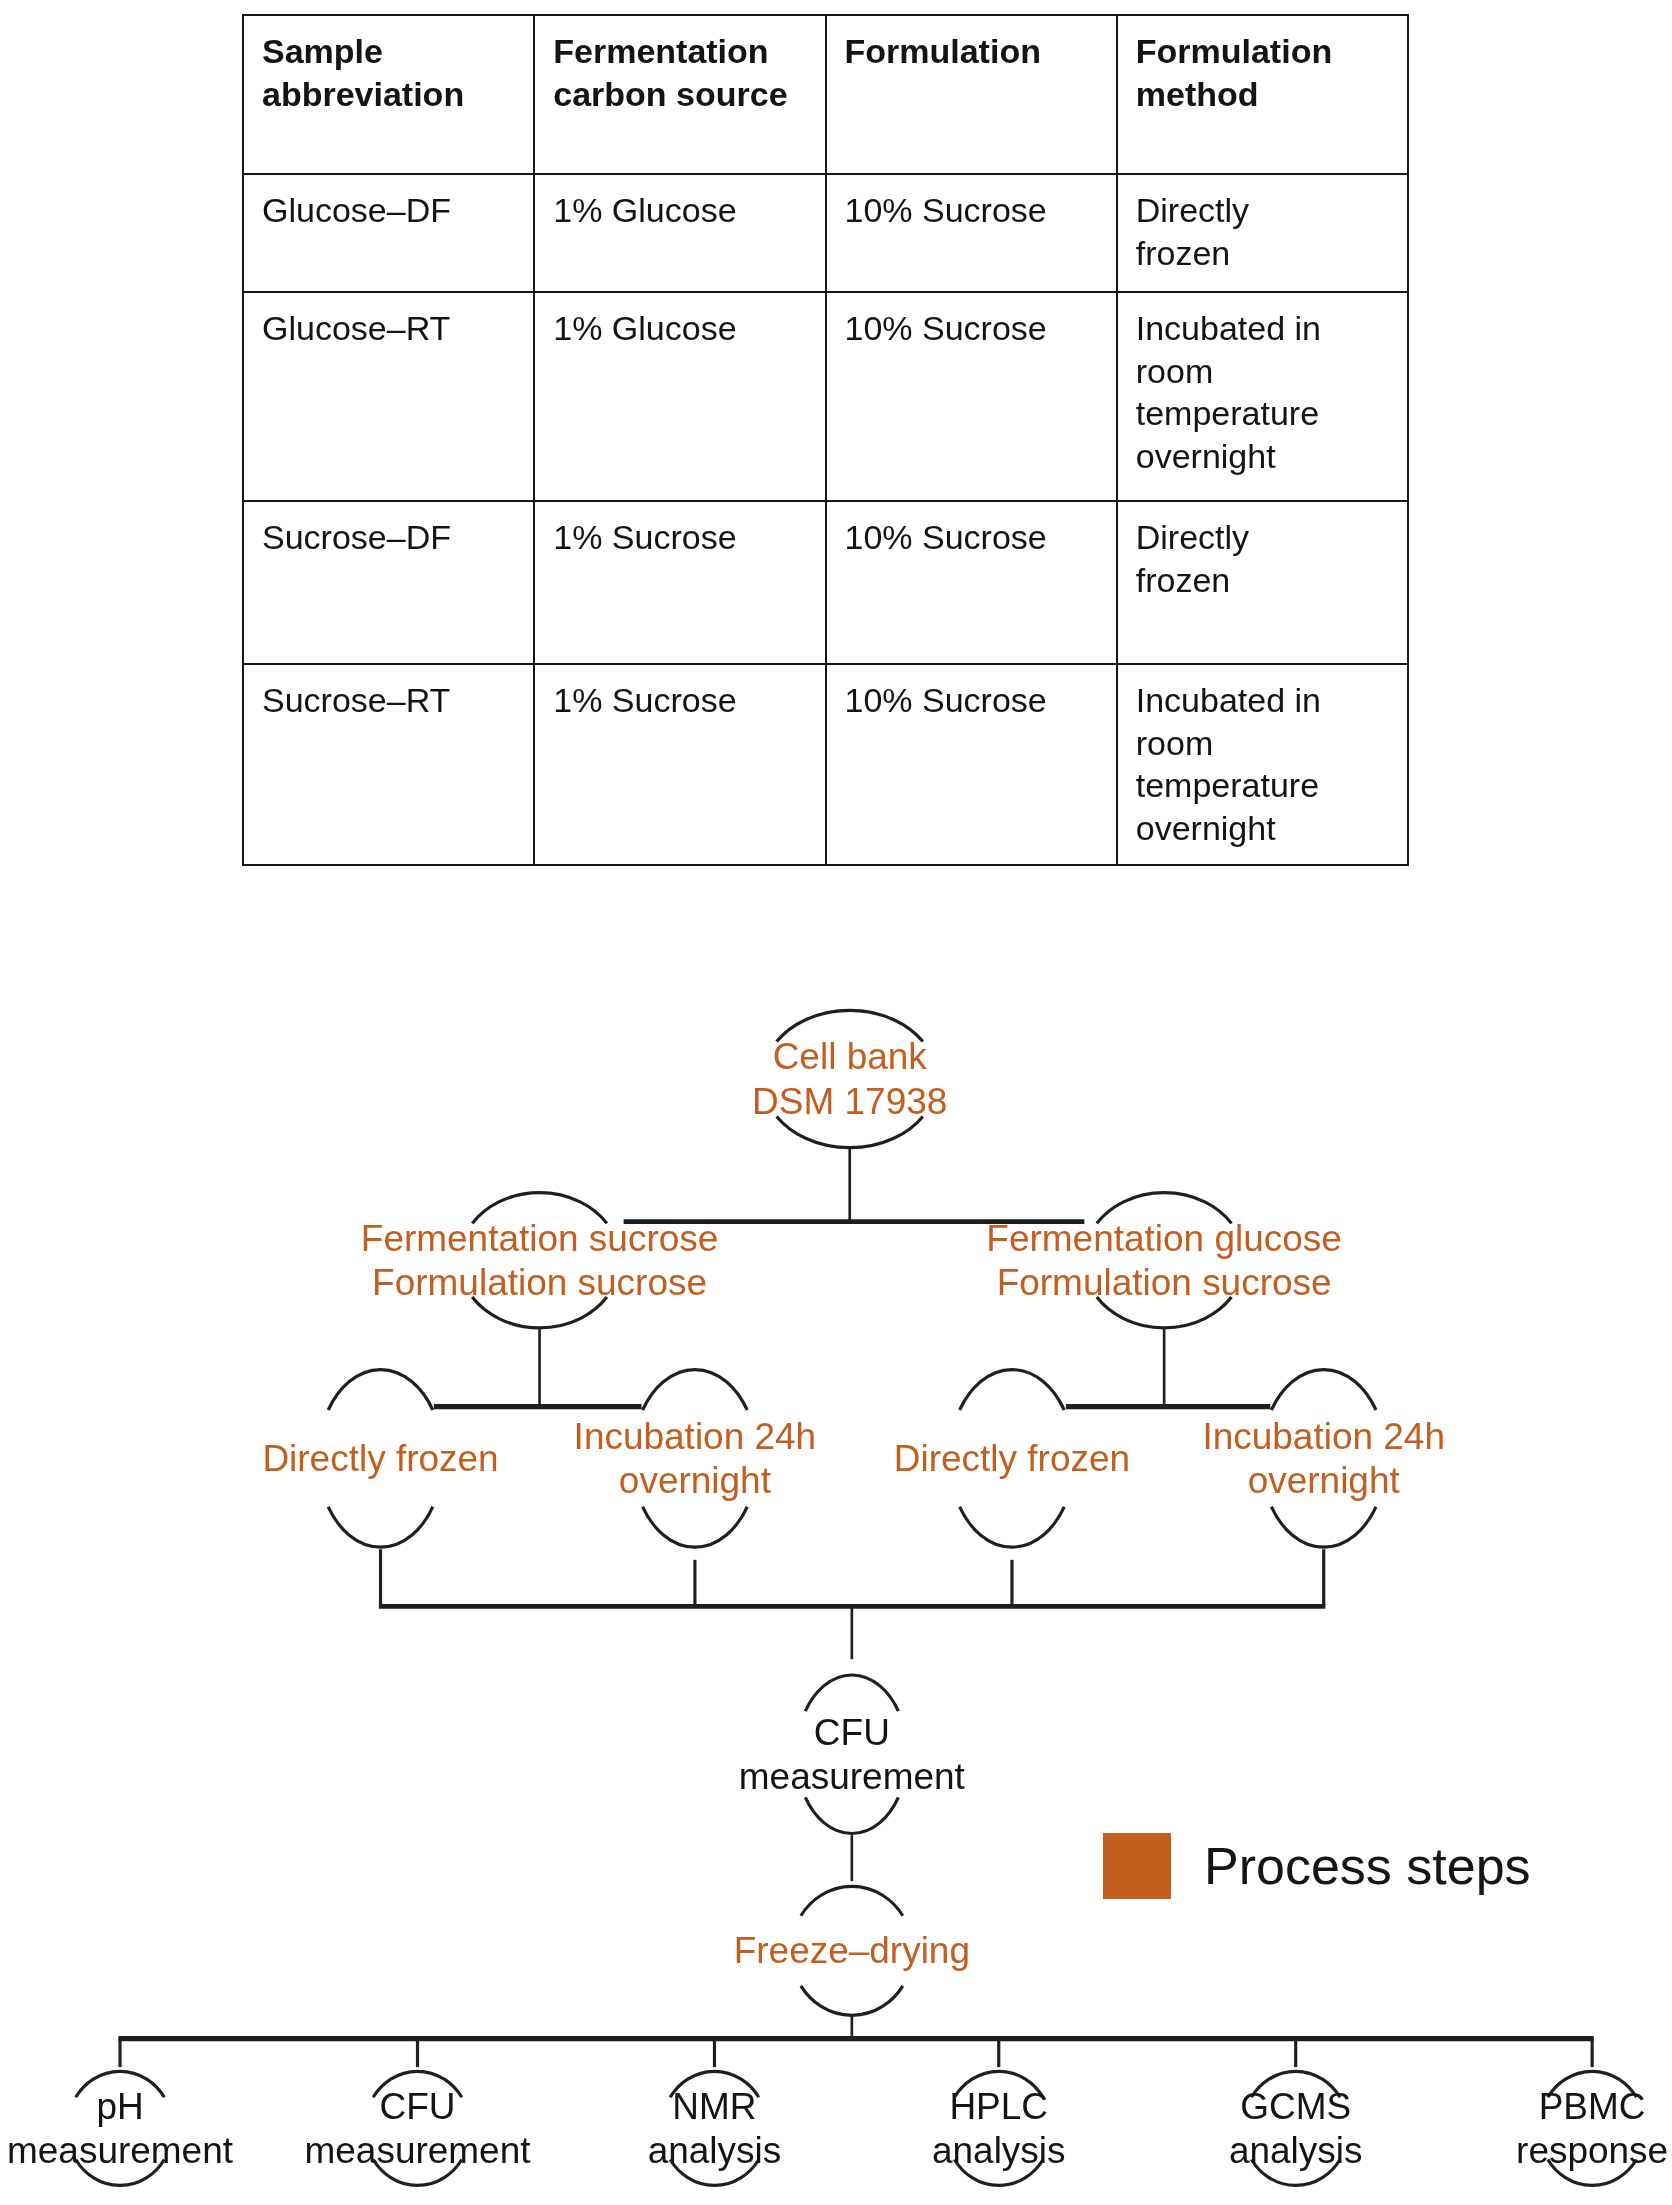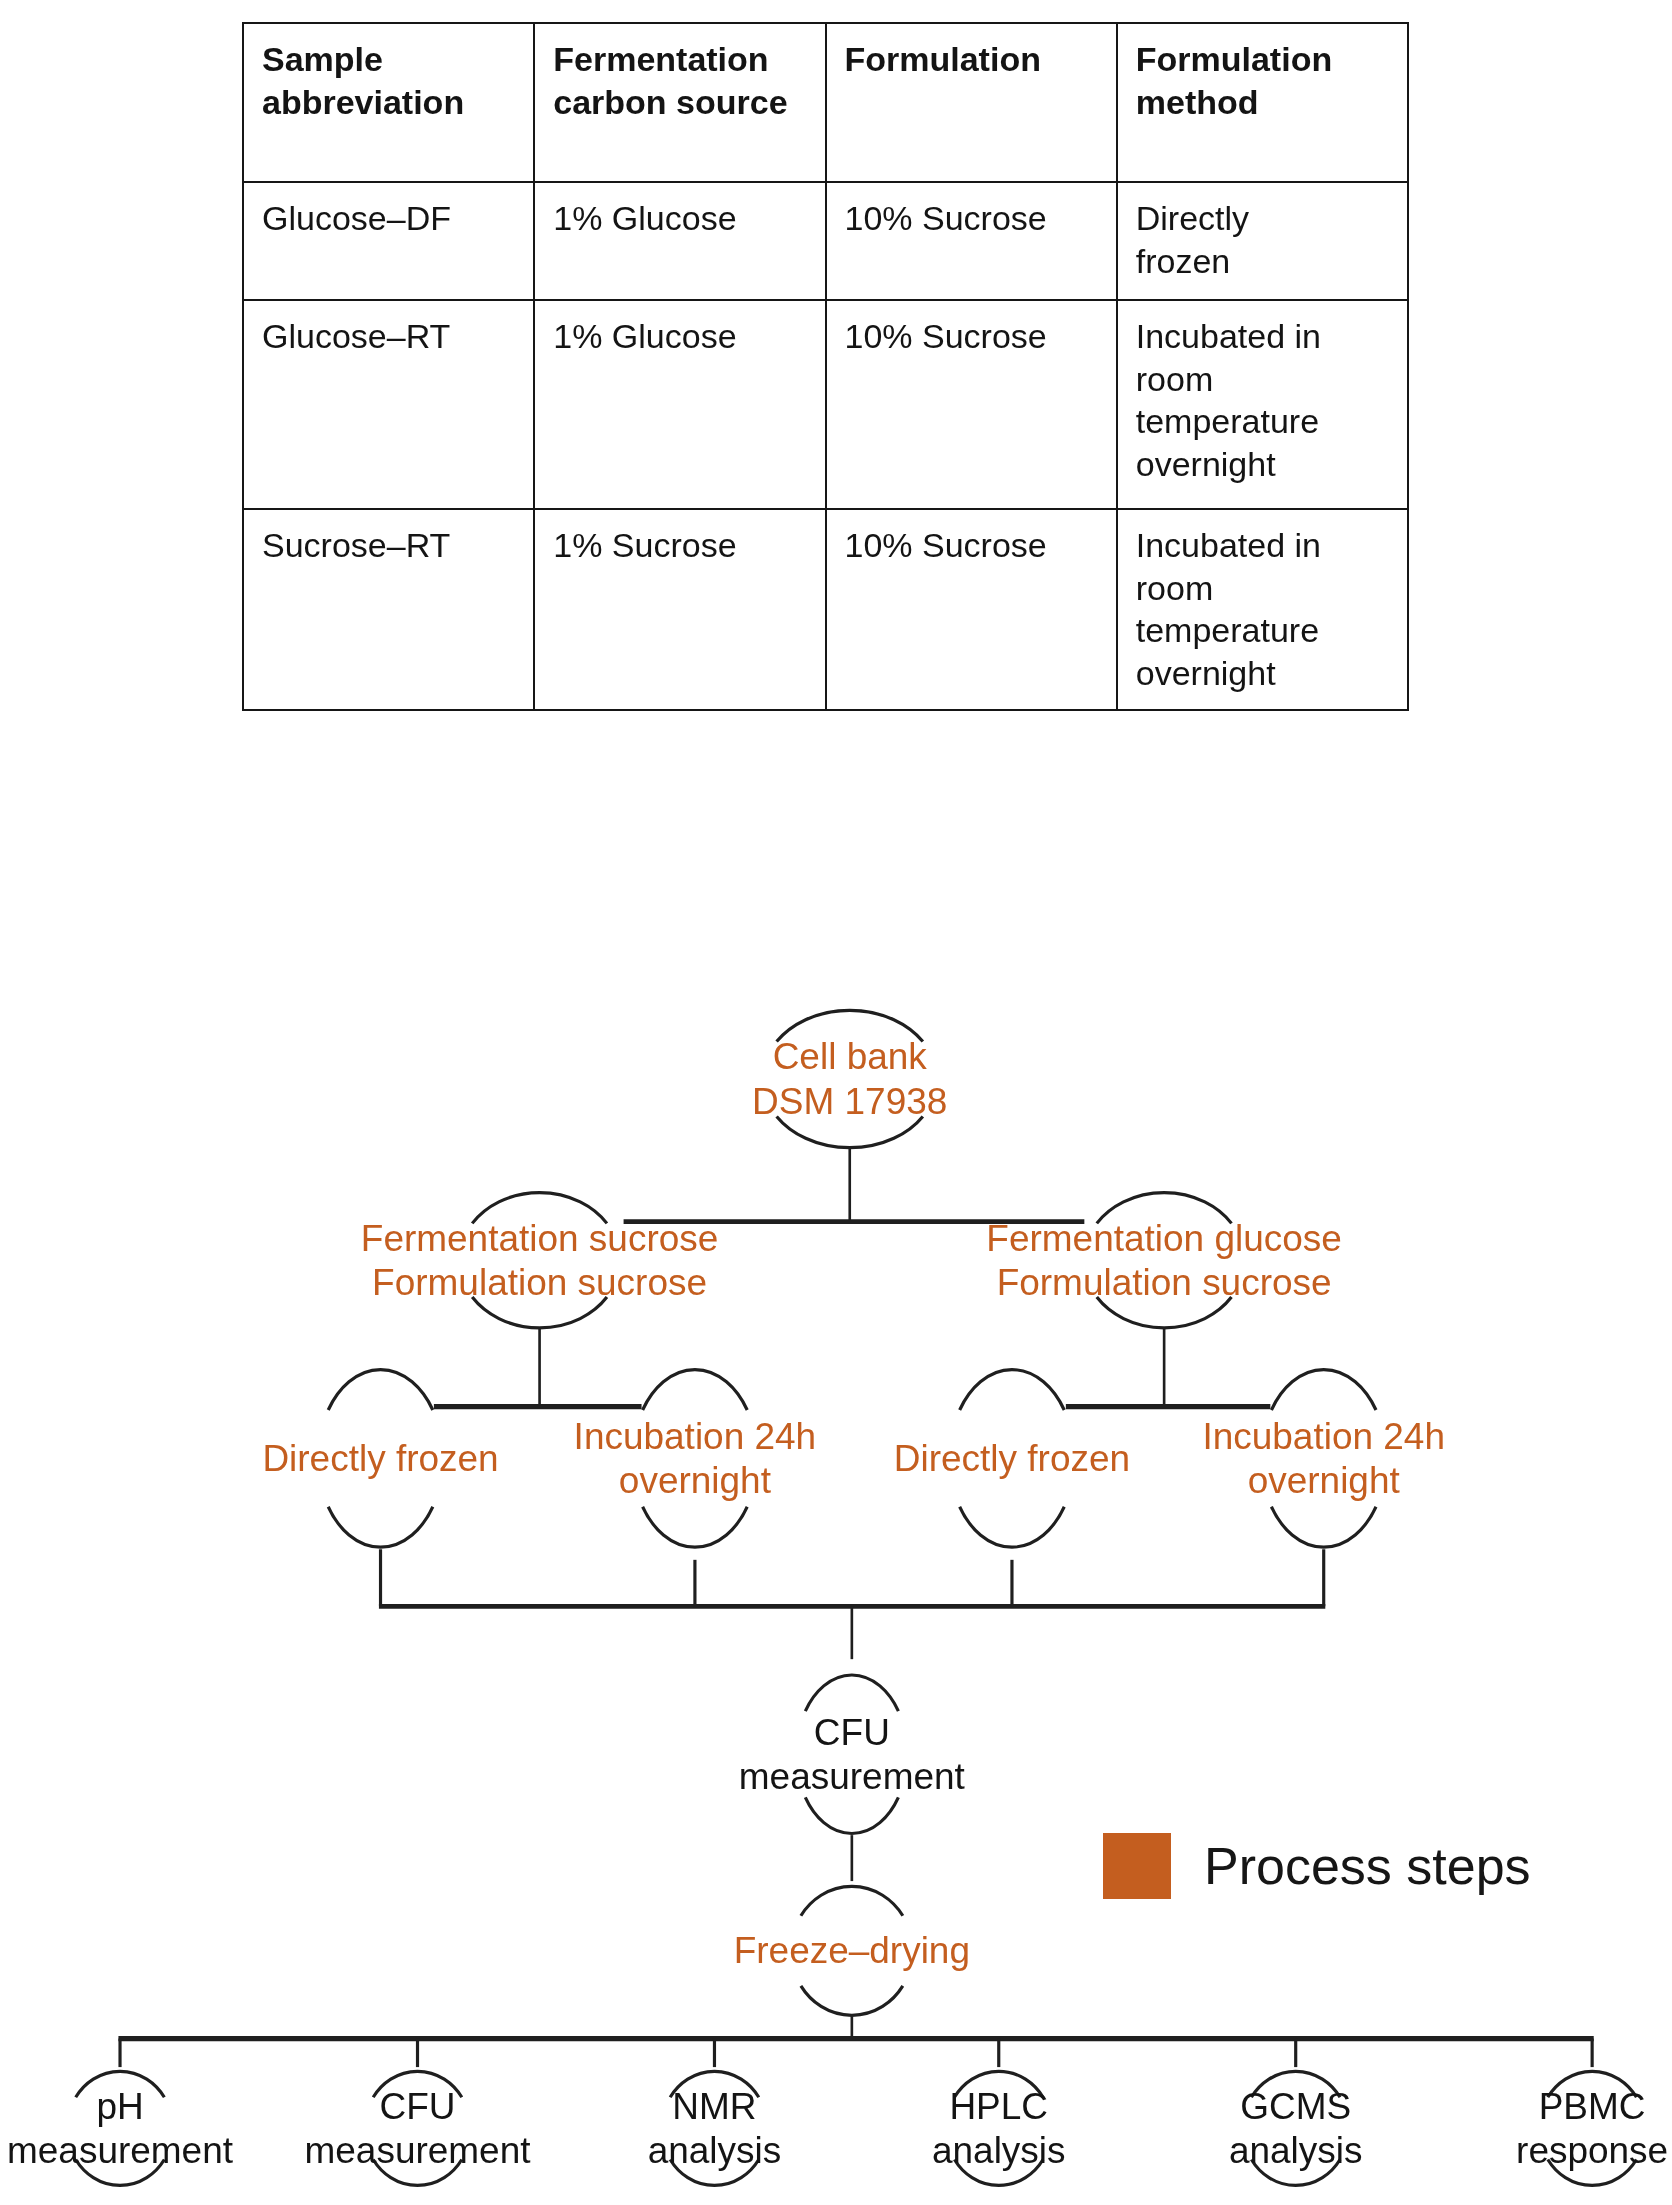--- a/index.html
+++ b/index.html
@@ -7,21 +7,21 @@
     position:relative;
     width:1672px;
     height:2205px;
     background:#ffffff;
     font-family:"Liberation Sans", sans-serif;
     overflow:hidden;
   }
   
   table.sample-table{
     position:absolute;
-    left:242px; top:22px;
+    left:242px; top:14px;
     width:1167px;
     border-collapse:collapse;
     table-layout:fixed;
     background:#fff;
   }
   .sample-table th, .sample-table td{
     border:2.6px solid #161616;
     vertical-align:top;
     text-align:left;
     padding:13.7px 18px;
@@ -69,20 +69,26 @@
         <td>Glucose–DF</td>
         <td>1% Glucose</td>
         <td>10% Sucrose</td>
         <td>Directly frozen</td>
       </tr>
       <tr class="r2">
         <td>Glucose–RT</td>
         <td>1% Glucose</td>
         <td>10% Sucrose</td>
         <td>Incubated in room temperature overnight</td>
+      </tr>
+      <tr class="r3">
+        <td>Sucrose–DF</td>
+        <td>1% Sucrose</td>
+        <td>10% Sucrose</td>
+        <td>Directly frozen</td>
       </tr>
       <tr class="r4">
         <td>Sucrose–RT</td>
         <td>1% Sucrose</td>
         <td>10% Sucrose</td>
         <td>Incubated in room temperature overnight</td>
       </tr>
     </tbody>
   </table>
 

